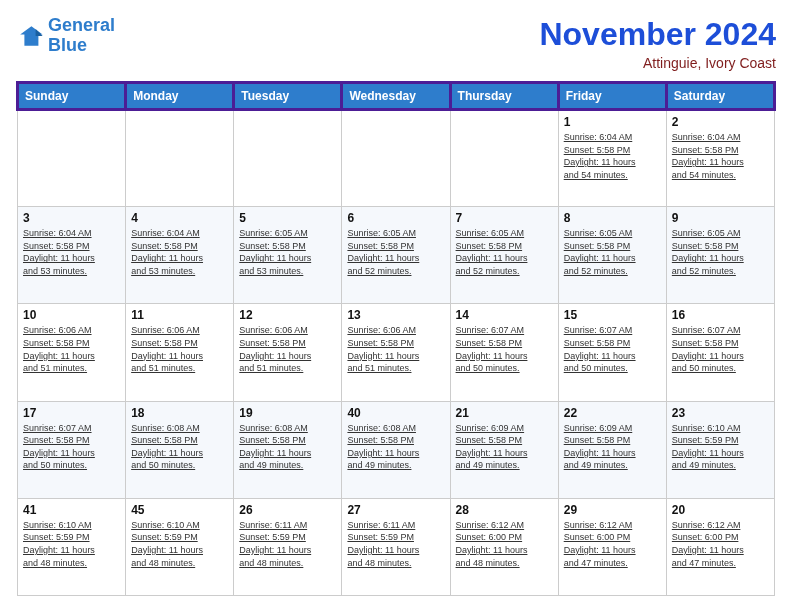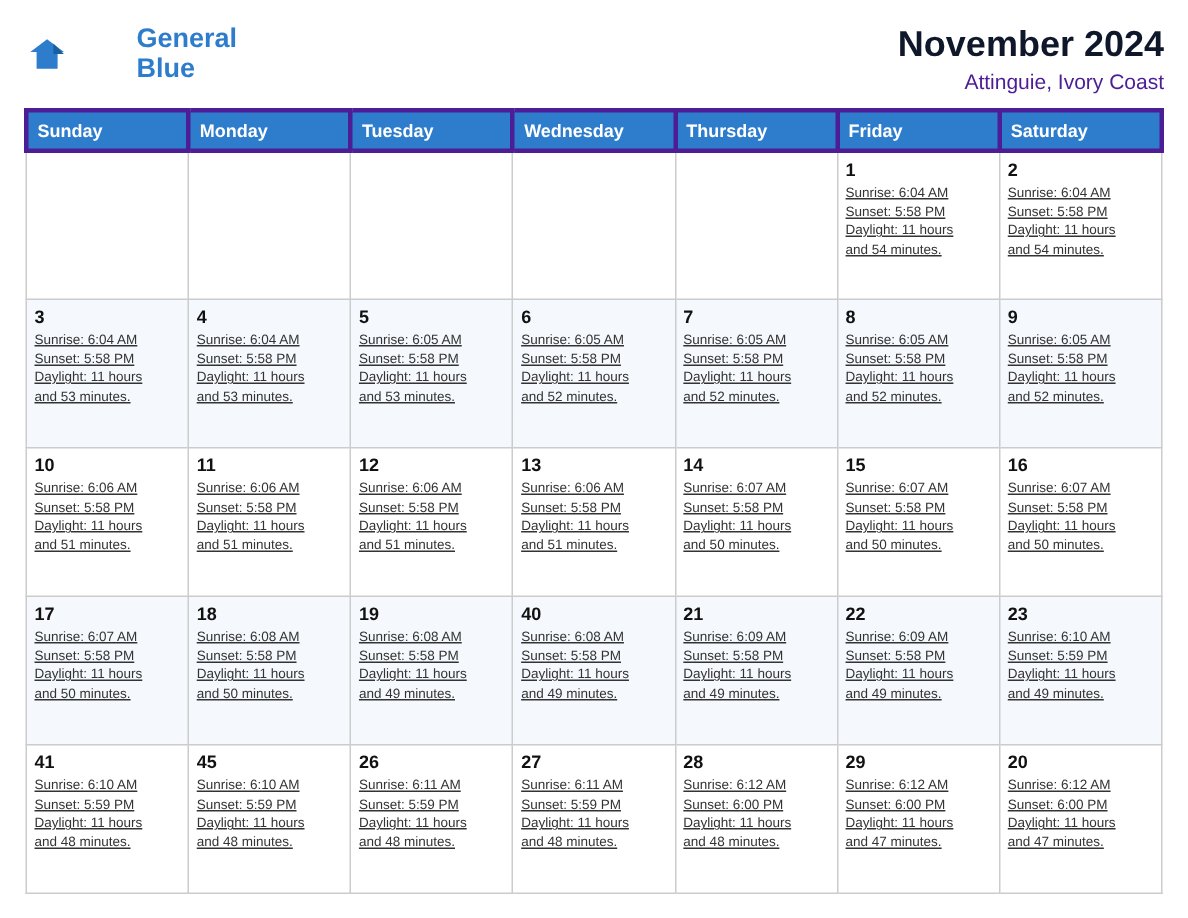--- a/index.html
+++ b/index.html
@@ -19,47 +19,46 @@
     }
     .header {
       display: flex;
       justify-content: space-between;
       align-items: flex-start;
       margin-bottom: 10px;
     }
     .logo {
       display: flex;
       align-items: center;
-      gap: 43px;
     }
     .logo-text {
       font-size: 18px;
       font-weight: bold;
       color: #1a1a2e;
       line-height: 1.1;
     }
     .logo-text span {
       color: #2e7dcc;
     }
     .logo-icon {
       width: 28px;
       height: 28px;
       margin-right: 4px;
     }
     .title-area {
       text-align: right;
     }
     .month-title {
-      font-size: 24px;
+      font-size: 32px;
       font-weight: bold;
-      color: #0f172a;
+      color: #1d4ed8;
     }
     .location {
       font-size: 14px;
-      color: #4c1d95;
+      color: #7f1d1d;
       margin-top: 2px;
     }
     .calendar {
       flex: 1;
       border: 1px solid #ccc;
       border-collapse: collapse;
       width: 100%;
       table-layout: fixed;
     }
     .calendar th {

